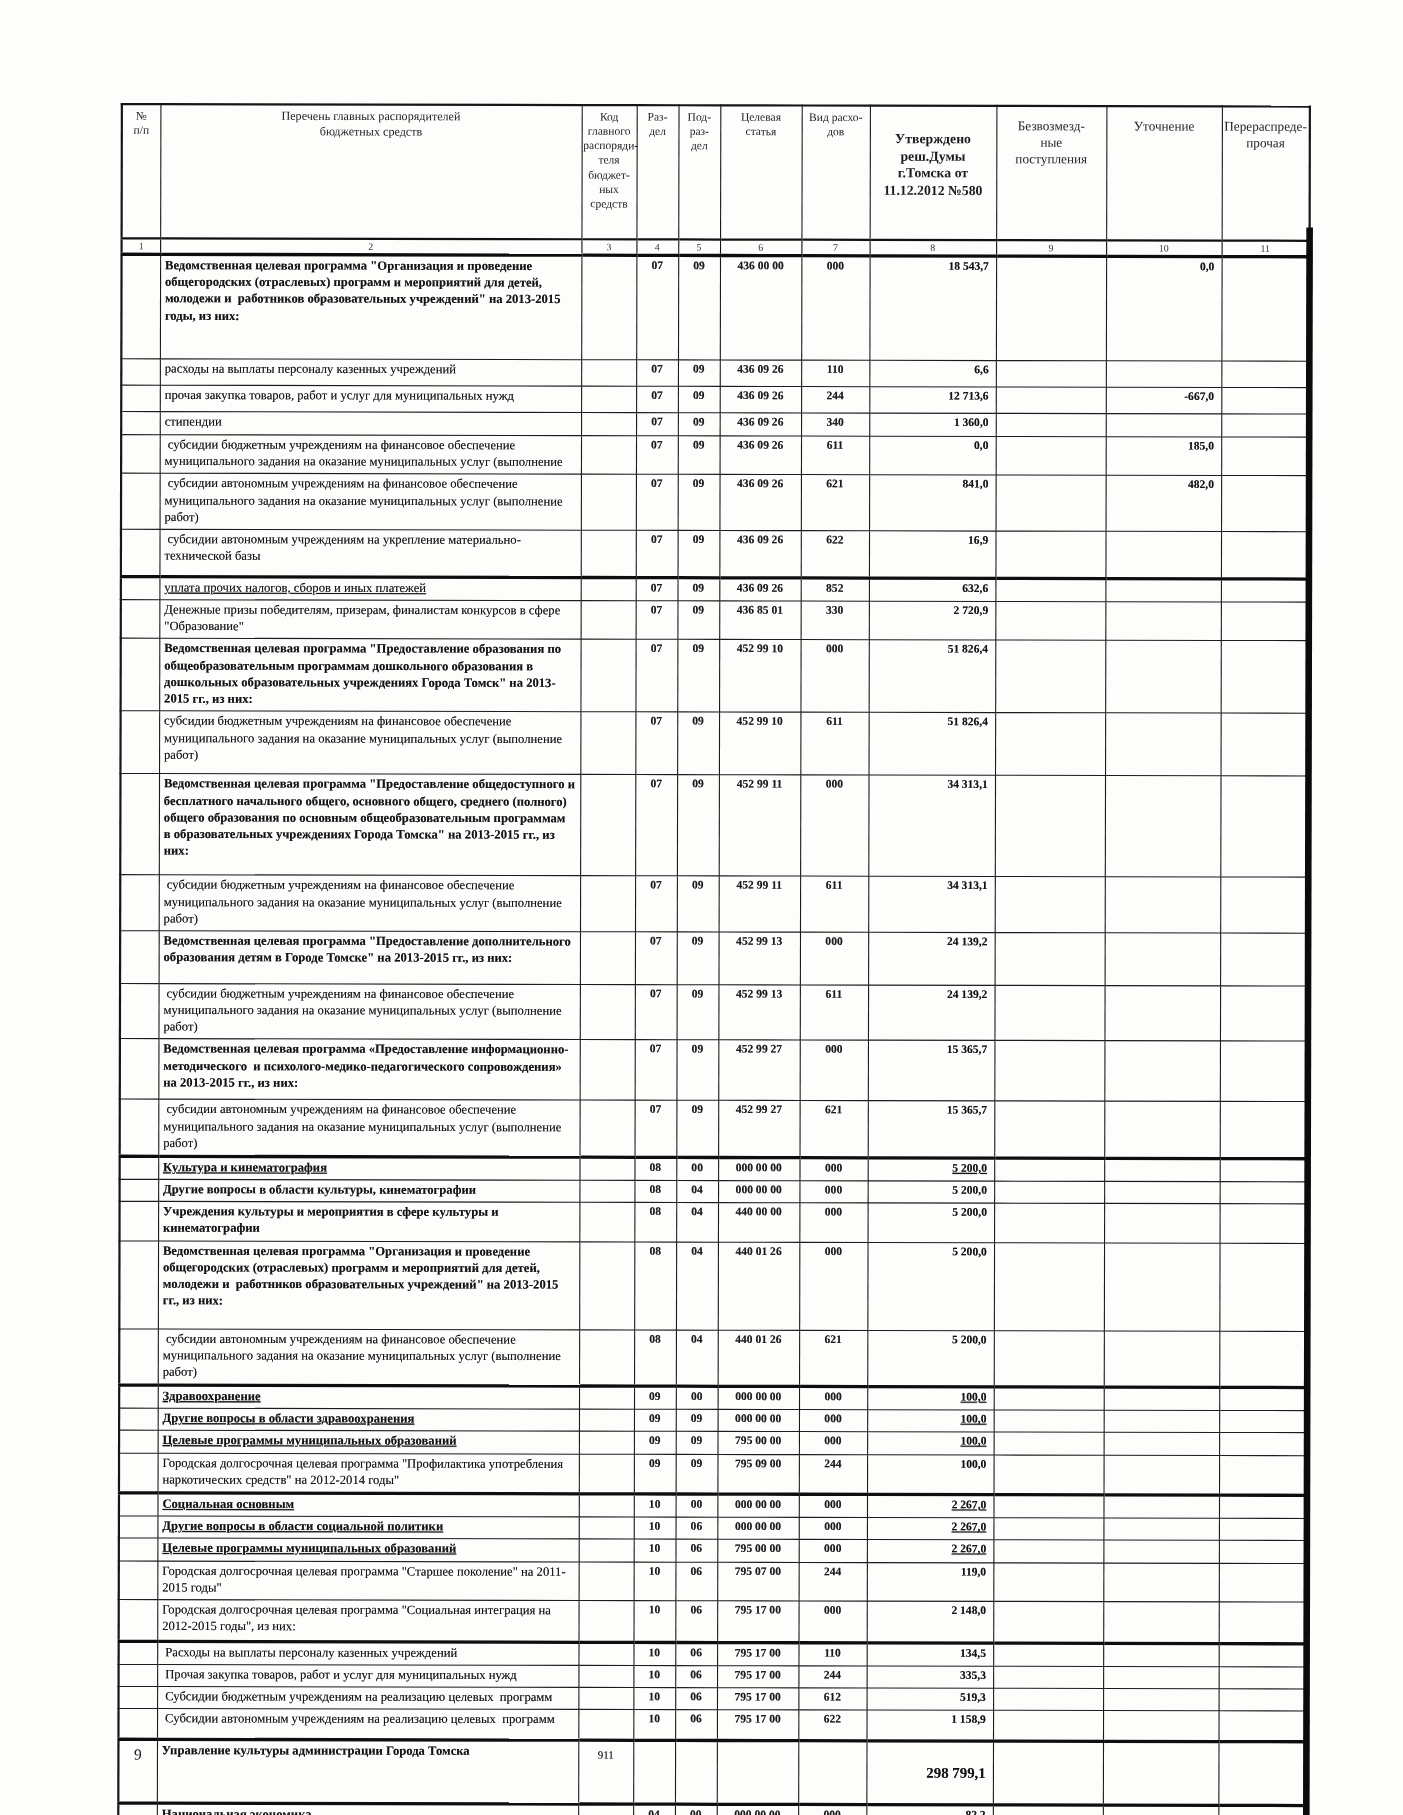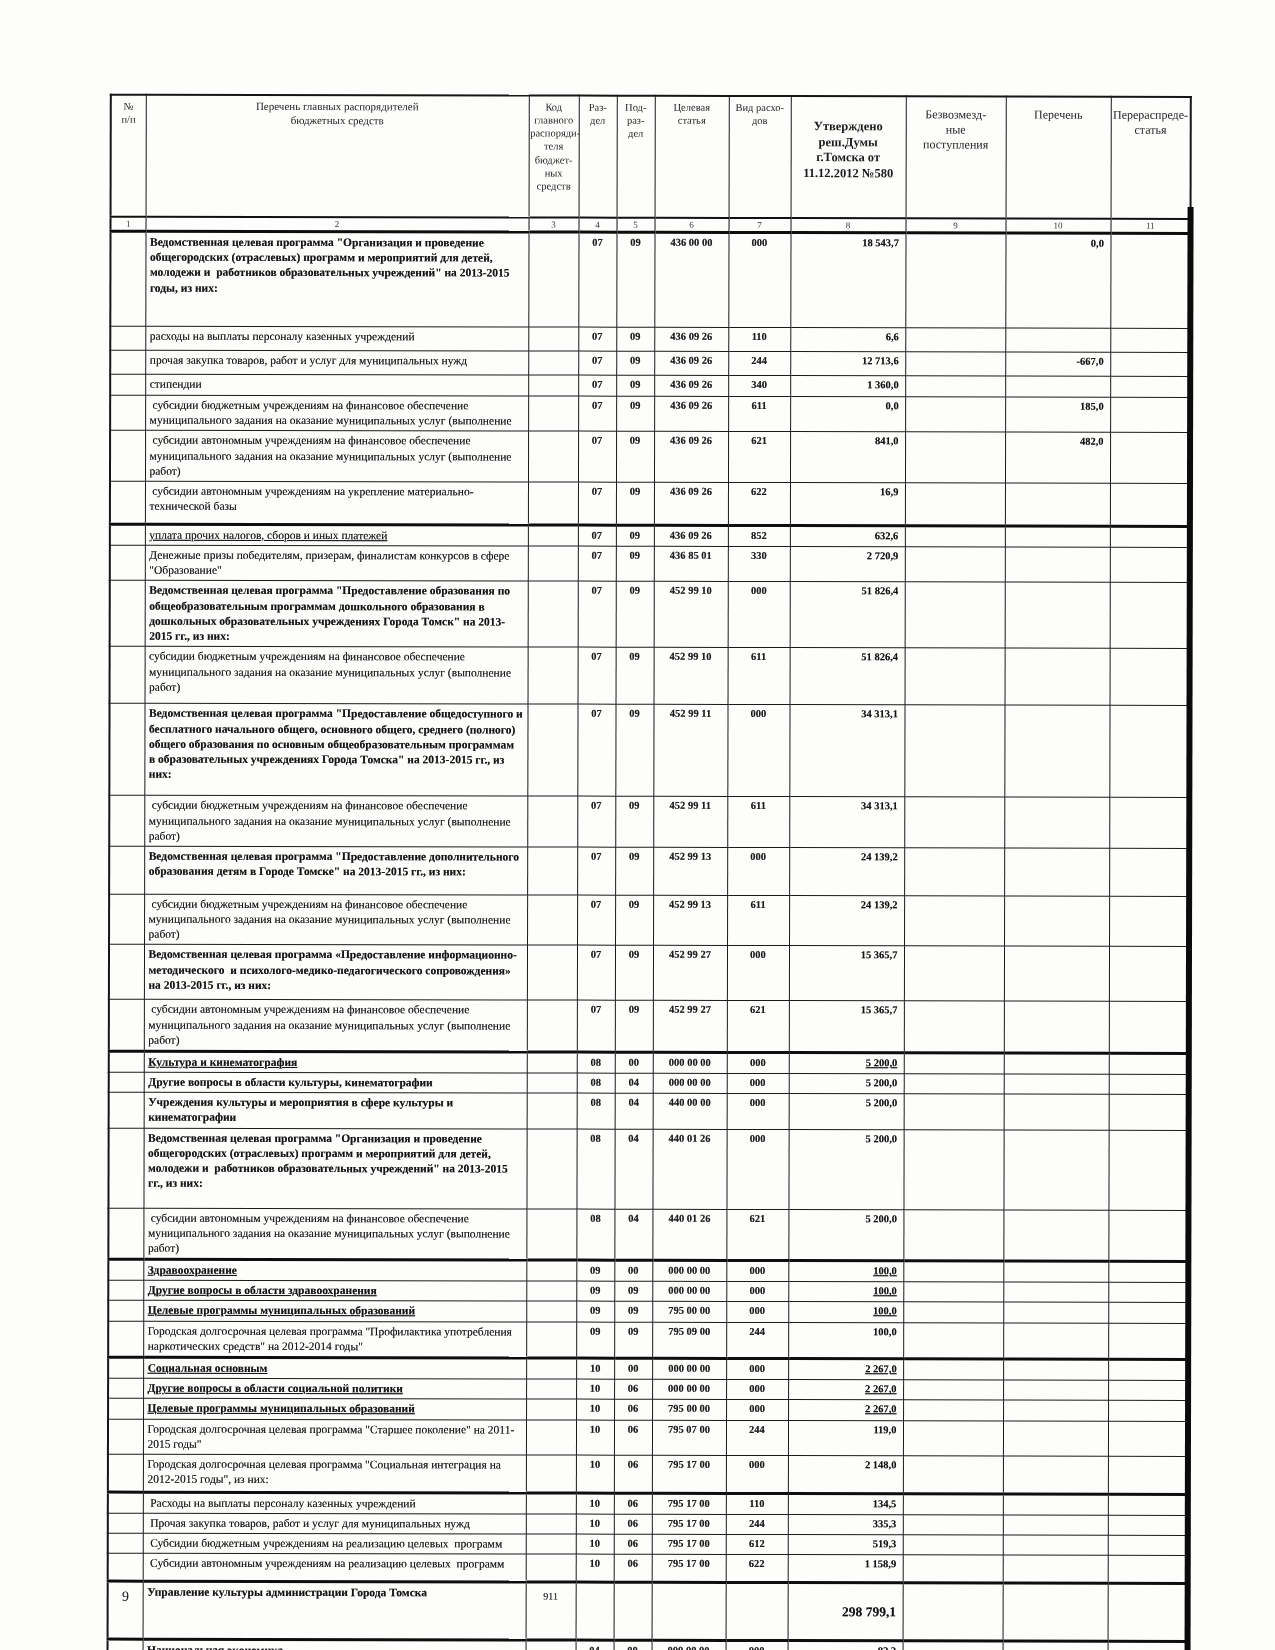--- a/index.html
+++ b/index.html
@@ -120,23 +120,23 @@
 статья</th>
           <th class="hcol hcol7">Вид расхо-
 дов</th>
           <th class="hcol hcol8">Утверждено
 реш.Думы
 г.Томска от
 11.12.2012 №580</th>
           <th class="hcol hcol9">Безвозмезд-
 ные
 поступления</th>
-          <th class="hcol hcol10">Перечень</th>
+          <th class="hcol hcol10">Уточнение</th>
           <th class="hcol hcol11">Перераспреде-
-статья</th>
+прочая</th>
         </tr>
       <tr id="hdr-nums" class="hnums">
           <td>1</td>
           <td>2</td>
           <td>3</td>
           <td>4</td>
           <td>5</td>
           <td>6</td>
           <td>7</td>
           <td>8</td>

